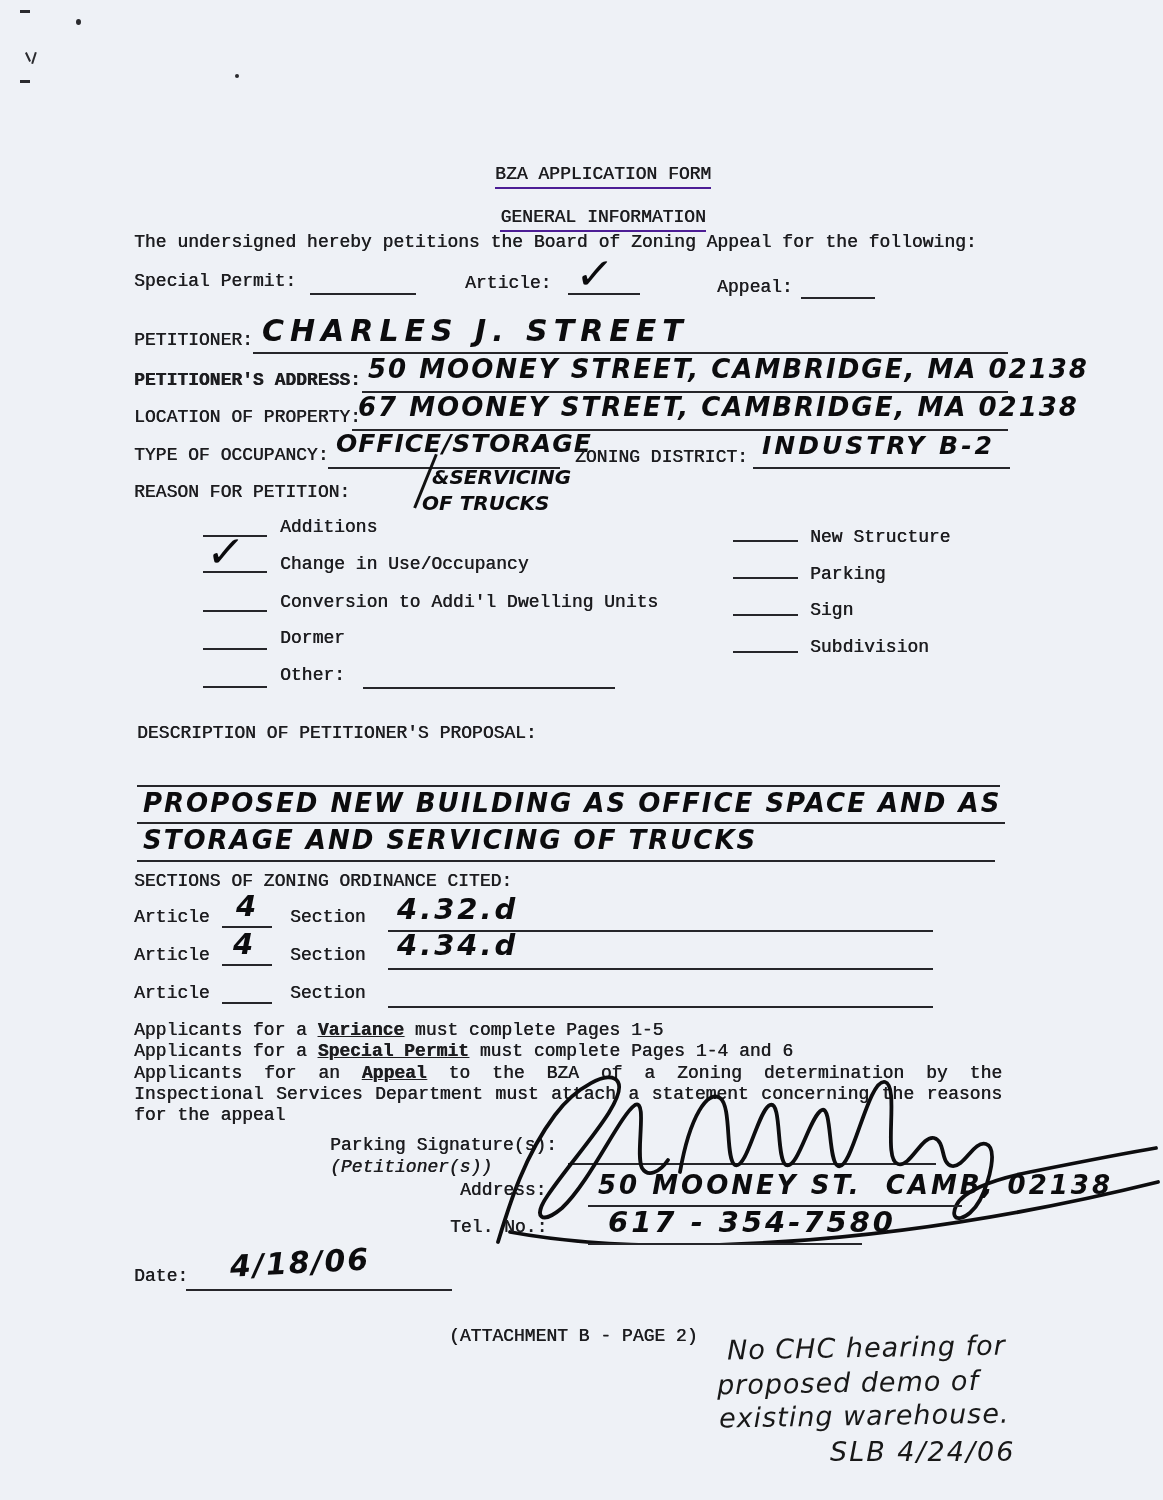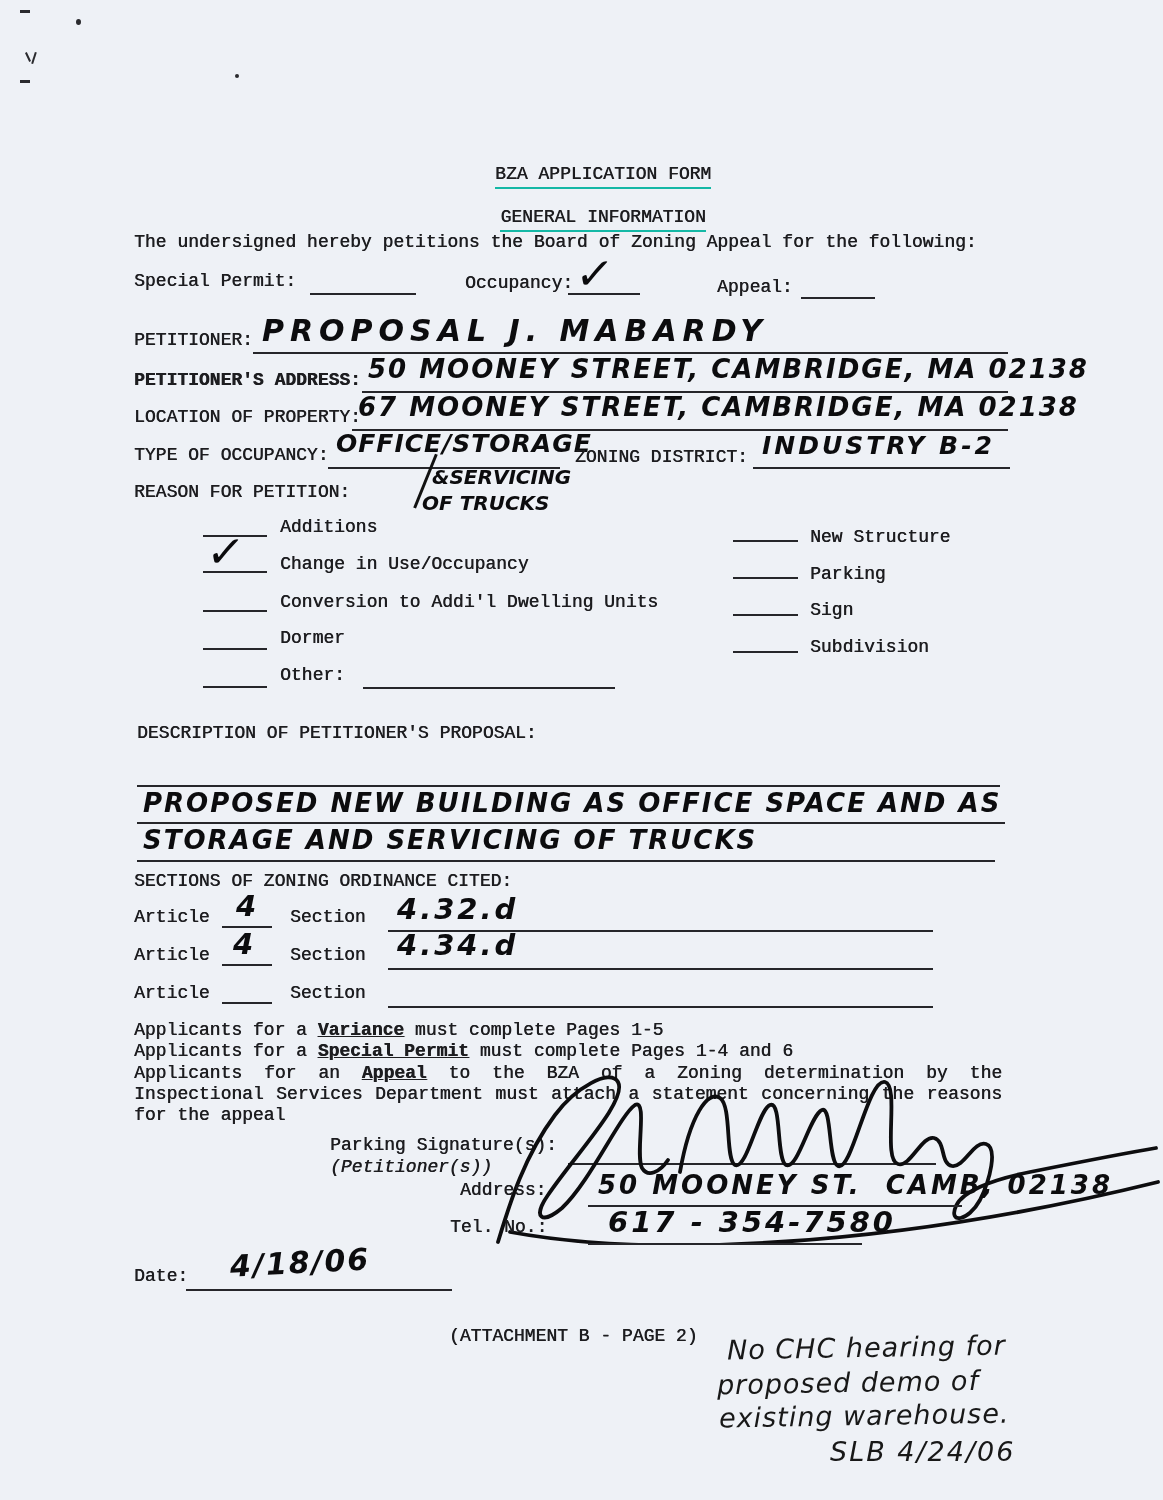--- a/index.html
+++ b/index.html
@@ -14,21 +14,21 @@
     position:absolute;
     font-family:"Liberation Mono", monospace;
     font-size:18px;
     color:#1d1d20;
     text-shadow:0.5px 0 0 currentColor;
     white-space:pre;
     line-height:1.15;
   }
   .tw-it{font-style:italic;}
   .kw{font-weight:bold;text-decoration:underline;}
-  .uline{display:inline-block;border-bottom:2px solid #14b8a6;padding-bottom:3px;}
+  .uline{display:inline-block;border-bottom:2px solid #4c1d95;padding-bottom:3px;}
   .hw{
     position:absolute;
     font-family:"DejaVu Sans", sans-serif;
     font-style:italic;
     font-weight:bold;
     color:#0c0c0e;
     white-space:pre;
     line-height:1;
   }
   .hw-note{
@@ -71,28 +71,28 @@
   <div class="tw" style="left:0;top:143px;width:1163px;text-align:center;">
     <span class="uline">BZA APPLICATION FORM</span>
   </div>
   <div class="tw" style="left:0;top:186px;width:1163px;text-align:center;">
     <span class="uline">GENERAL INFORMATION</span>
   </div>
 
   <span class="tw" style="left:134px;top:232px;">The undersigned hereby petitions the Board of Zoning Appeal for the following:</span>
   <span class="tw" style="left:134px;top:271px;">Special Permit:</span>
   <div class="line" style="left:310px;top:293px;width:106px;"></div>
-  <span class="tw" style="left:465px;top:273px;">Occupancy:</span>
+  <span class="tw" style="left:465px;top:273px;">Article:</span>
   <div class="line" style="left:568px;top:293px;width:72px;"></div>
   <span class="check" style="left:576px;top:252px;font-size:44px;">✓</span>
   <span class="tw" style="left:717px;top:277px;">Appeal:</span>
   <div class="line" style="left:801px;top:297px;width:74px;"></div>
 
   <span class="tw" style="left:134px;top:330px;">PETITIONER:</span>
-  <span class="hw" style="left:262px;top:316px;font-size:30px;letter-spacing:6px;">PROPOSAL J. MABARDY</span>
+  <span class="hw" style="left:262px;top:316px;font-size:30px;letter-spacing:6px;">CHARLES J. STREET</span>
   <div class="line" style="left:253px;top:352px;width:755px;"></div>
 
   <span class="tw" style="left:134px;top:370px;font-weight:bold;">PETITIONER'S ADDRESS:</span>
   <span class="hw" style="left:368px;top:356px;font-size:26px;letter-spacing:2px;">50 MOONEY STREET, CAMBRIDGE, MA 02138</span>
   <div class="line" style="left:362px;top:391px;width:646px;"></div>
 
   <span class="tw" style="left:134px;top:407px;">LOCATION OF PROPERTY:</span>
   <span class="hw" style="left:358px;top:394px;font-size:26px;letter-spacing:2px;">67 MOONEY STREET, CAMBRIDGE, MA 02138</span>
   <div class="line" style="left:352px;top:429px;width:656px;"></div>
 

